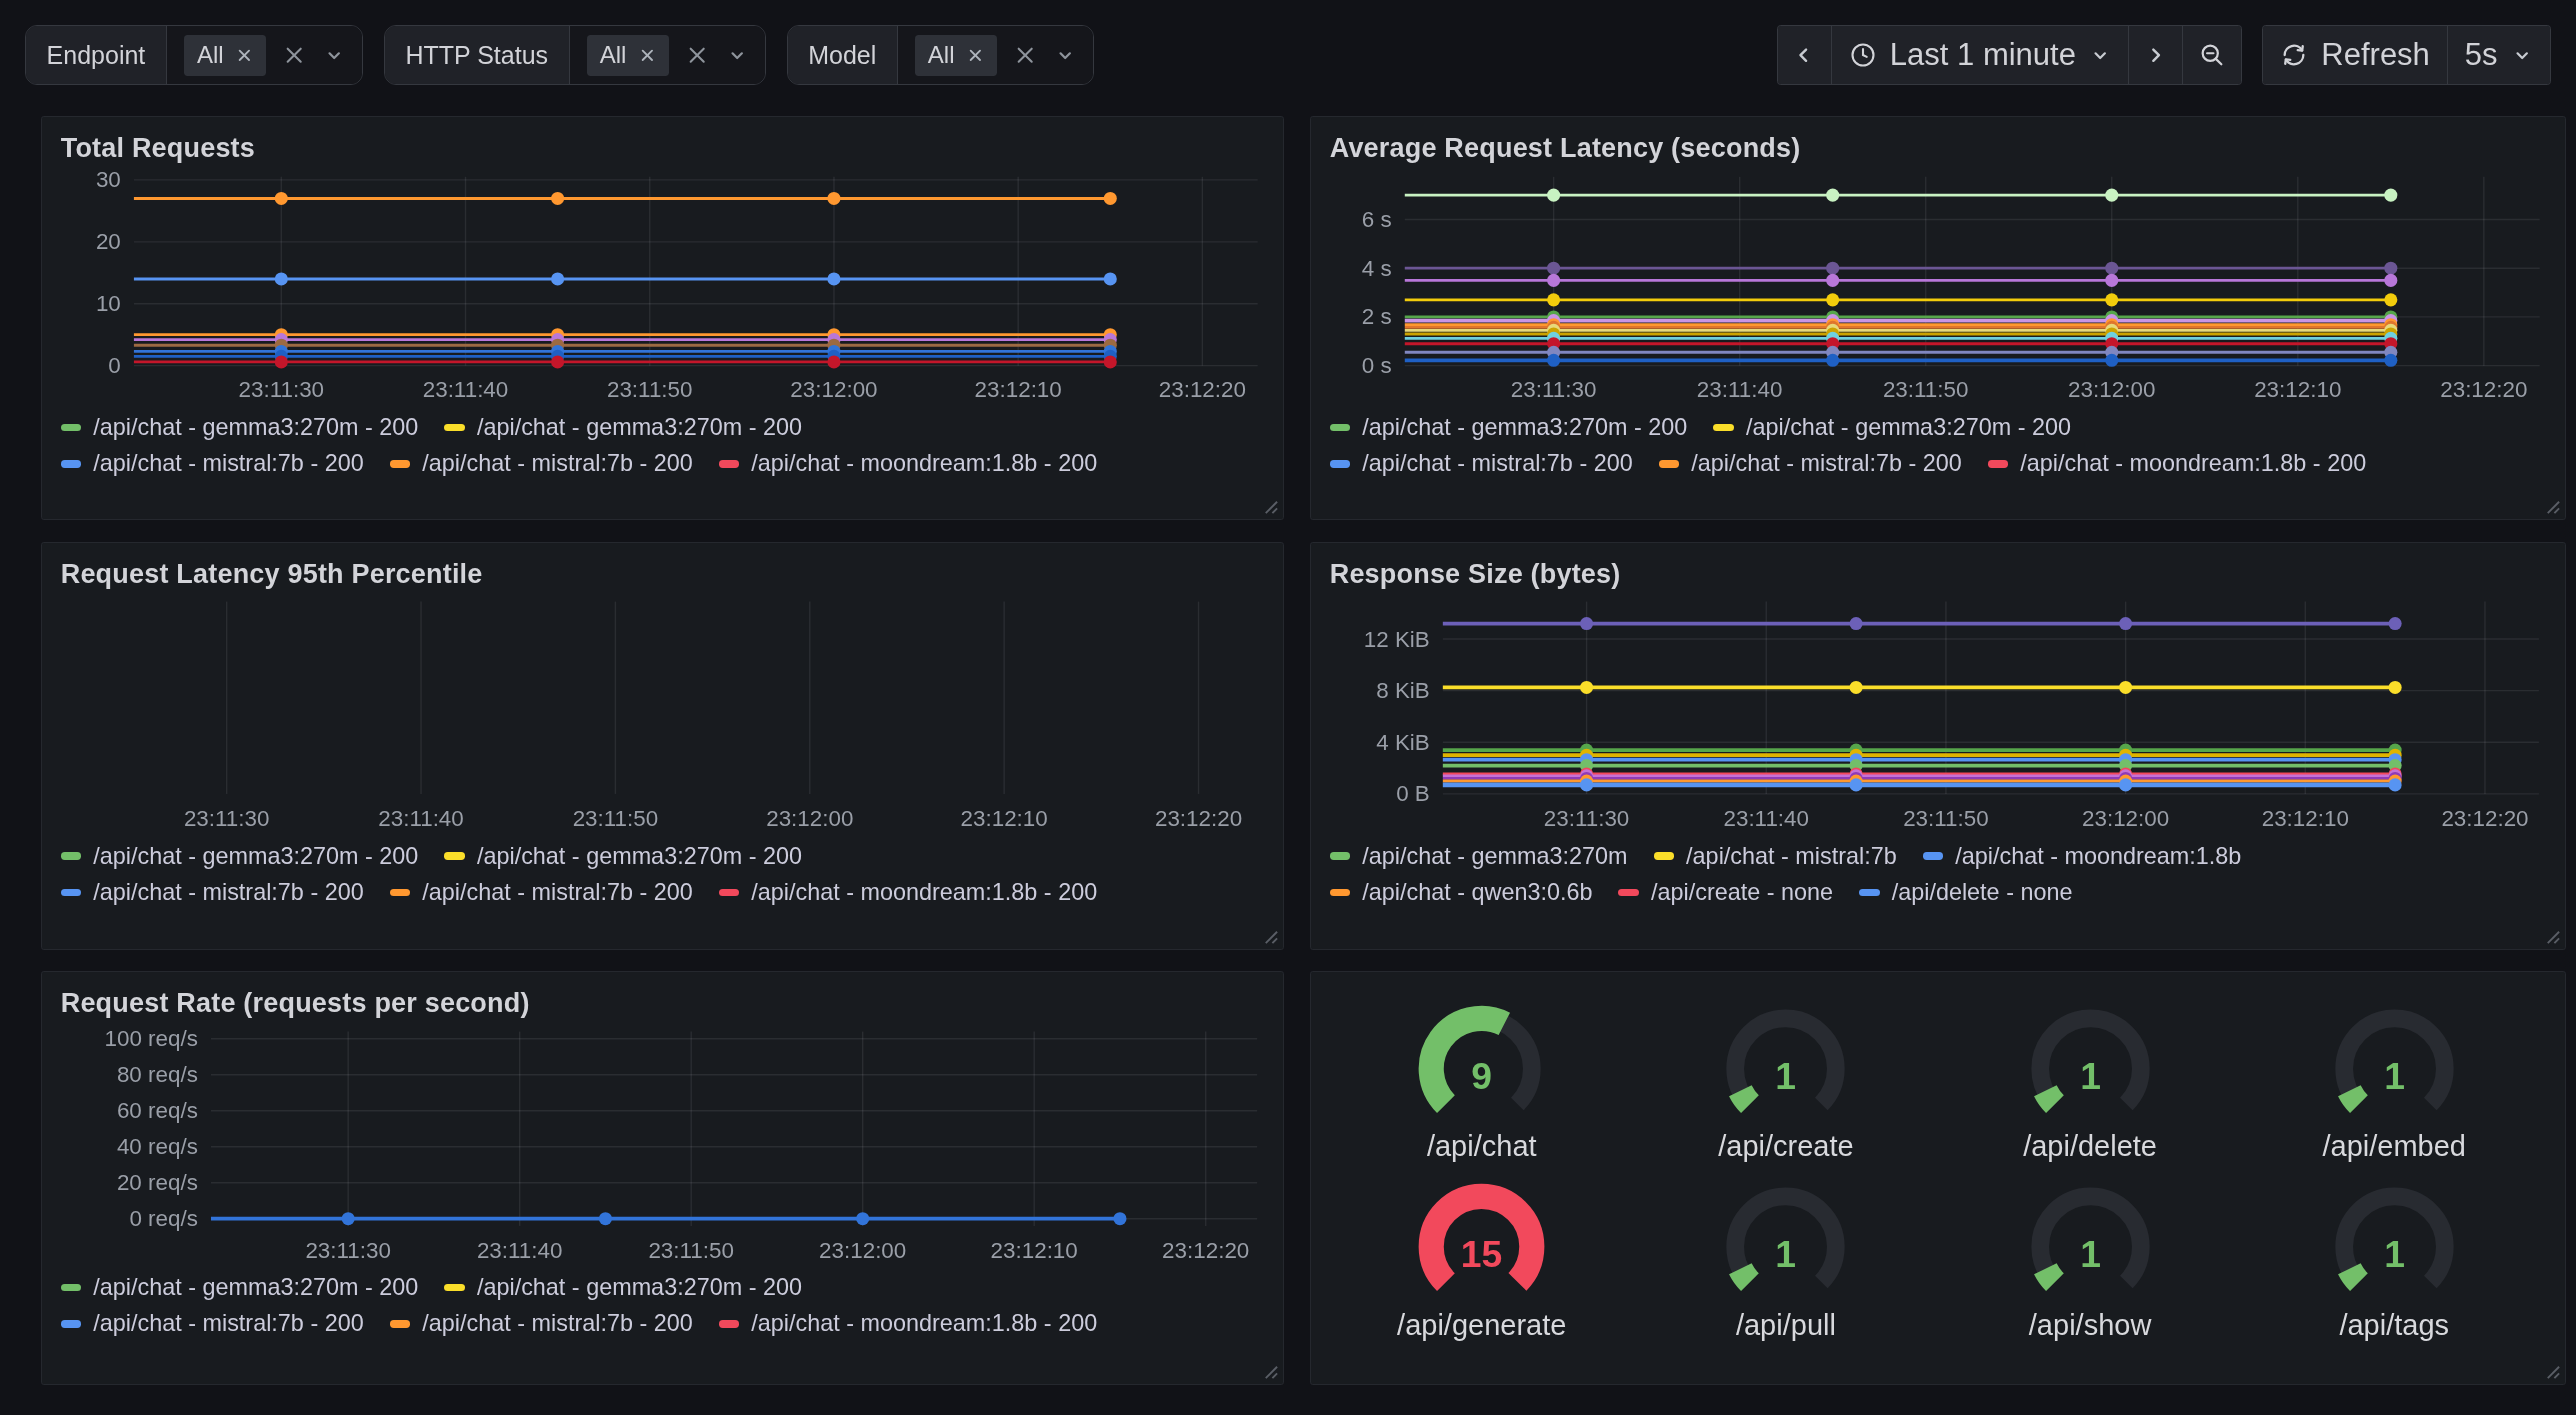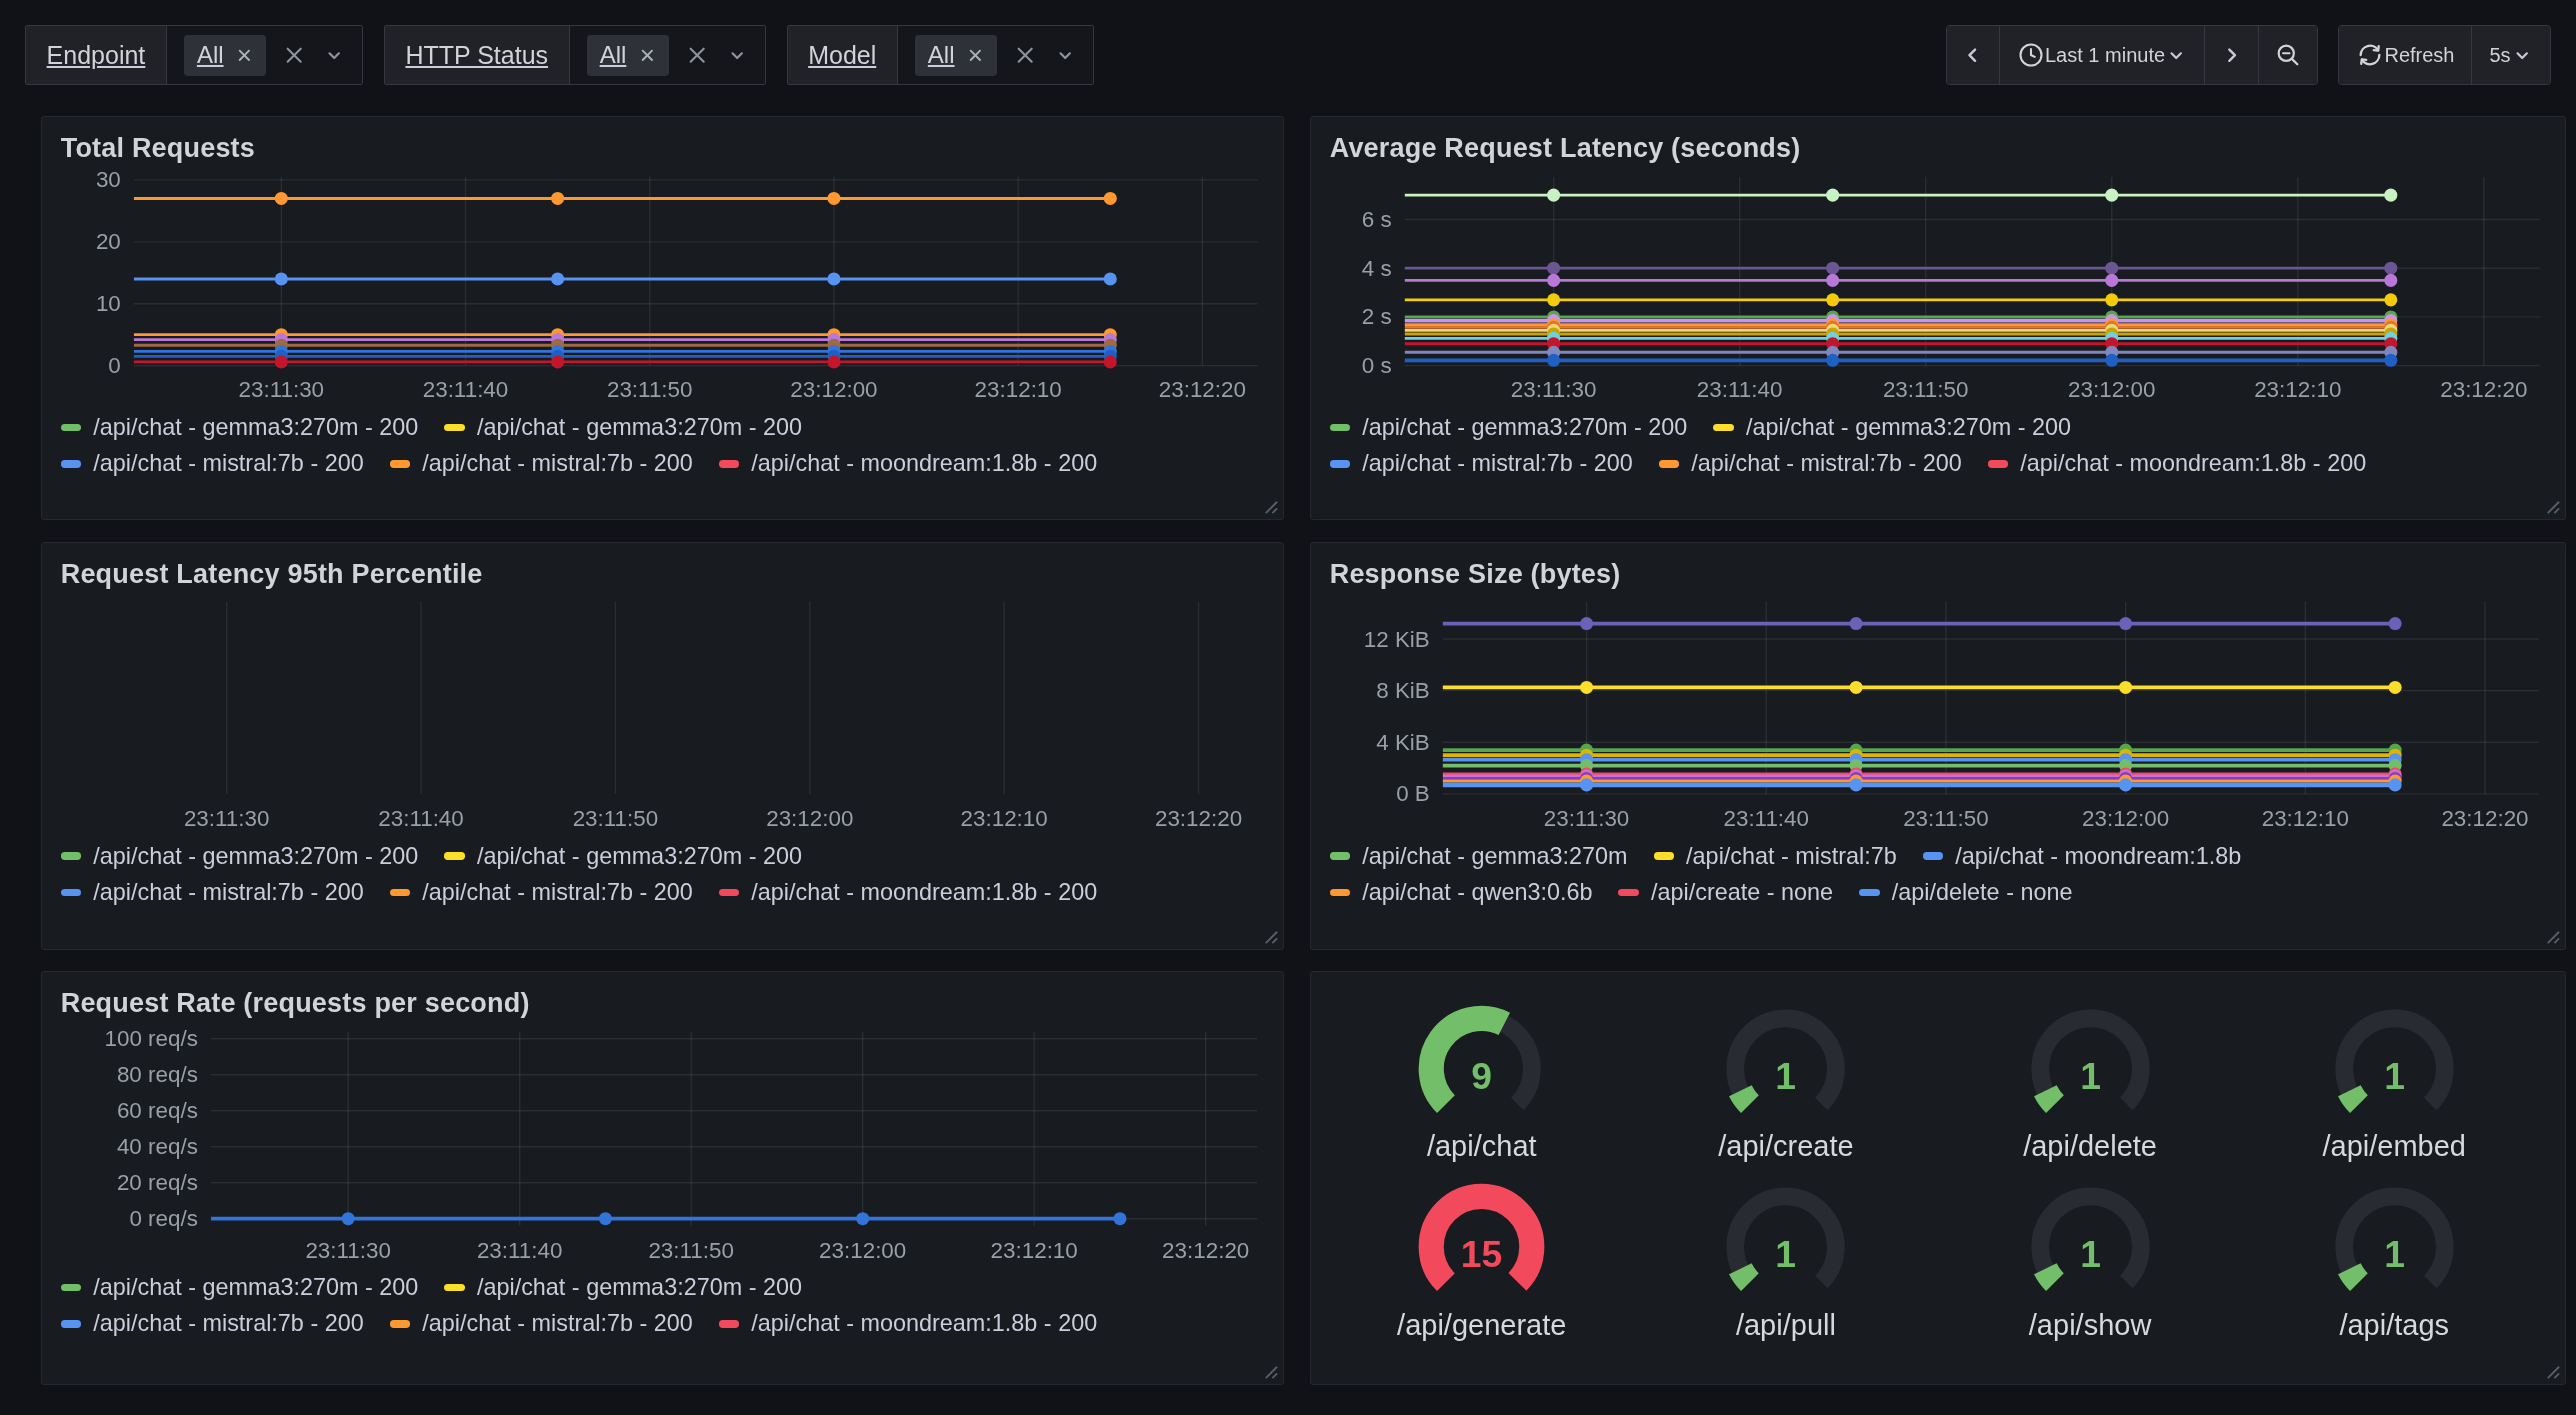--- a/index.html
+++ b/index.html
@@ -1,29 +1,29 @@
 <!DOCTYPE html>
 <html style="font-size:15px"><head>
 <meta charset="utf-8">
 <style>
   html,body{margin:0;padding:0;background:#111217;font-family:"Liberation Sans",sans-serif;}
   .dashboard{position:relative;width:2576px;height:1415px;background:#111217;overflow:hidden;color:#ccccdc;}
 
   
   .topbar{position:absolute;left:25px;top:25px;right:25px;height:60px;display:flex;justify-content:space-between;align-items:center;}
   .filters{display:flex;gap:20.6px;}
-  .filter-group{display:flex;align-items:stretch;height:58px;border:0.9px solid #35383f;border-radius:2px;overflow:hidden;text-decoration:underline;}
+  .filter-group{display:flex;align-items:stretch;height:58px;border:0.9px solid #35383f;border-radius:12px;overflow:hidden;}
   .filter-label{display:flex;align-items:center;padding:0 20.6px;background:#202228;font-size:25px;color:#d2d3d8;border-right:0.9px solid #35383f;}
   .filter-value{display:flex;align-items:center;gap:17px;padding:0 17px;background:#15161b;}
   .chip{display:flex;align-items:center;gap:11.2px;background:#2e3138;border-radius:3.7px;padding:6.5px 13px;font-size:24px;color:#d2d3d8;}
   .icon{display:inline-flex;align-items:center;justify-content:center;}
   .icon svg{display:block;}
   .timebar{display:flex;align-items:center;gap:20.6px;}
   .btn-group{display:flex;align-items:stretch;height:58px;border:0.9px solid #35383f;border-radius:3.7px;overflow:hidden;background:#202228;}
-  .tb-btn{display:flex;align-items:center;padding:0 17px;font-size:20px;color:#d2d3d8;background:#202228;}
+  .tb-btn{display:flex;align-items:center;gap:13px;padding:0 17px;font-size:31px;color:#d2d3d8;background:#202228;}
   .tb-btn + .tb-btn{border-left:0.9px solid #35383f;}
   .tb-btn.narrow{padding:0 15px;}
 
   
   .grid{position:absolute;left:25px;top:116px;display:grid;grid-template-columns:1243px 1256px;grid-template-rows:404px 408px 414px;gap:21.5px 26px;margin-left:16px;}
   .panel{background:#181b1f;border:0.9px solid #25282e;border-radius:2.8px;padding:13px 18.7px 9.3px 18.7px;position:relative;box-sizing:border-box;}
   .panel-title{font-size:27px;font-weight:600;color:#d3d4d9;letter-spacing:0.2px;line-height:37px;}
   .chart{display:block;margin-top:3.7px;}
   .legend{margin-top:7.5px;display:flex;flex-direction:column;gap:9.3px;}
   .legend-row{display:flex;gap:26px;align-items:center;}

